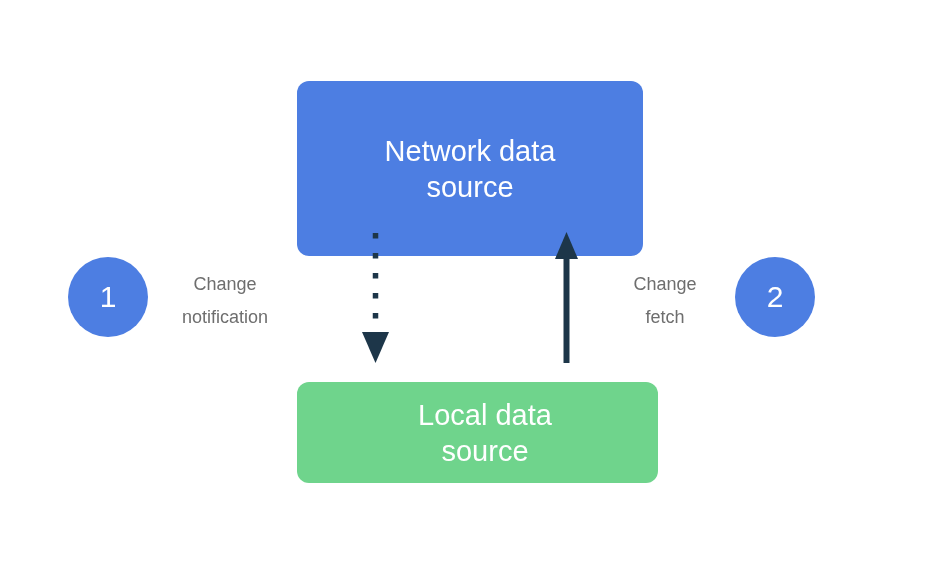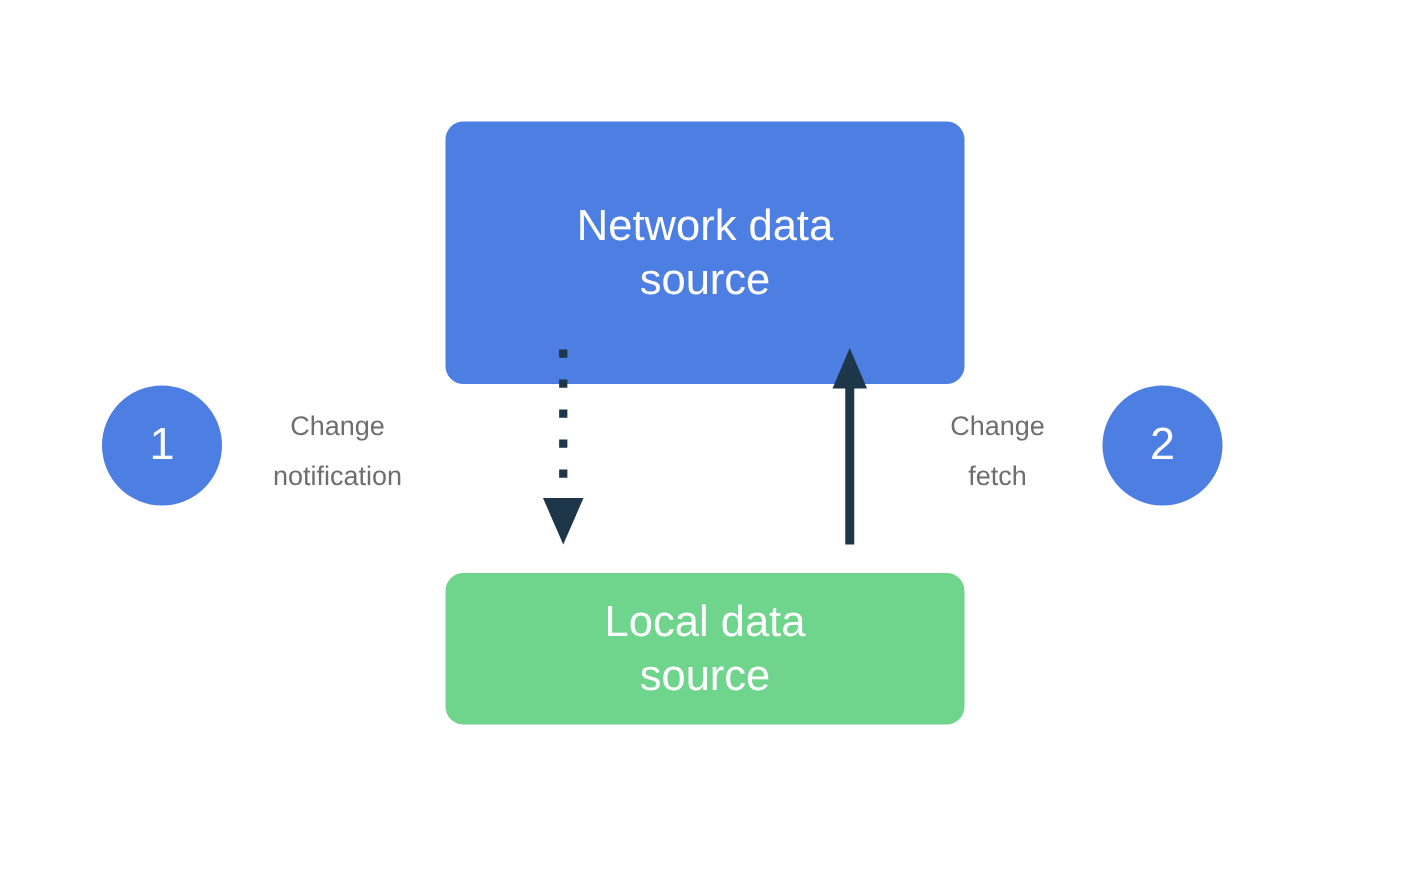--- a/index.html
+++ b/index.html
@@ -26,20 +26,21 @@
   .node-network {
     left: 297px; top: 65px;
     width: 346px; height: 175px;
     background: var(--network-box, #4d7ee2);
     margin-top: 16px;
   }
   .node-local {
     left: 297px; top: 382px;
     width: 346px; height: 101px;
     background: var(--local-box, #6fd48c);
+    padding-left: 15px;
   }
   .badge {
     position: absolute;
     width: 80px; height: 80px;
     border-radius: 50%;
     background: var(--badge, #4d7ee2);
     color: #ffffff;
     display: flex;
     align-items: center;
     justify-content: center;

